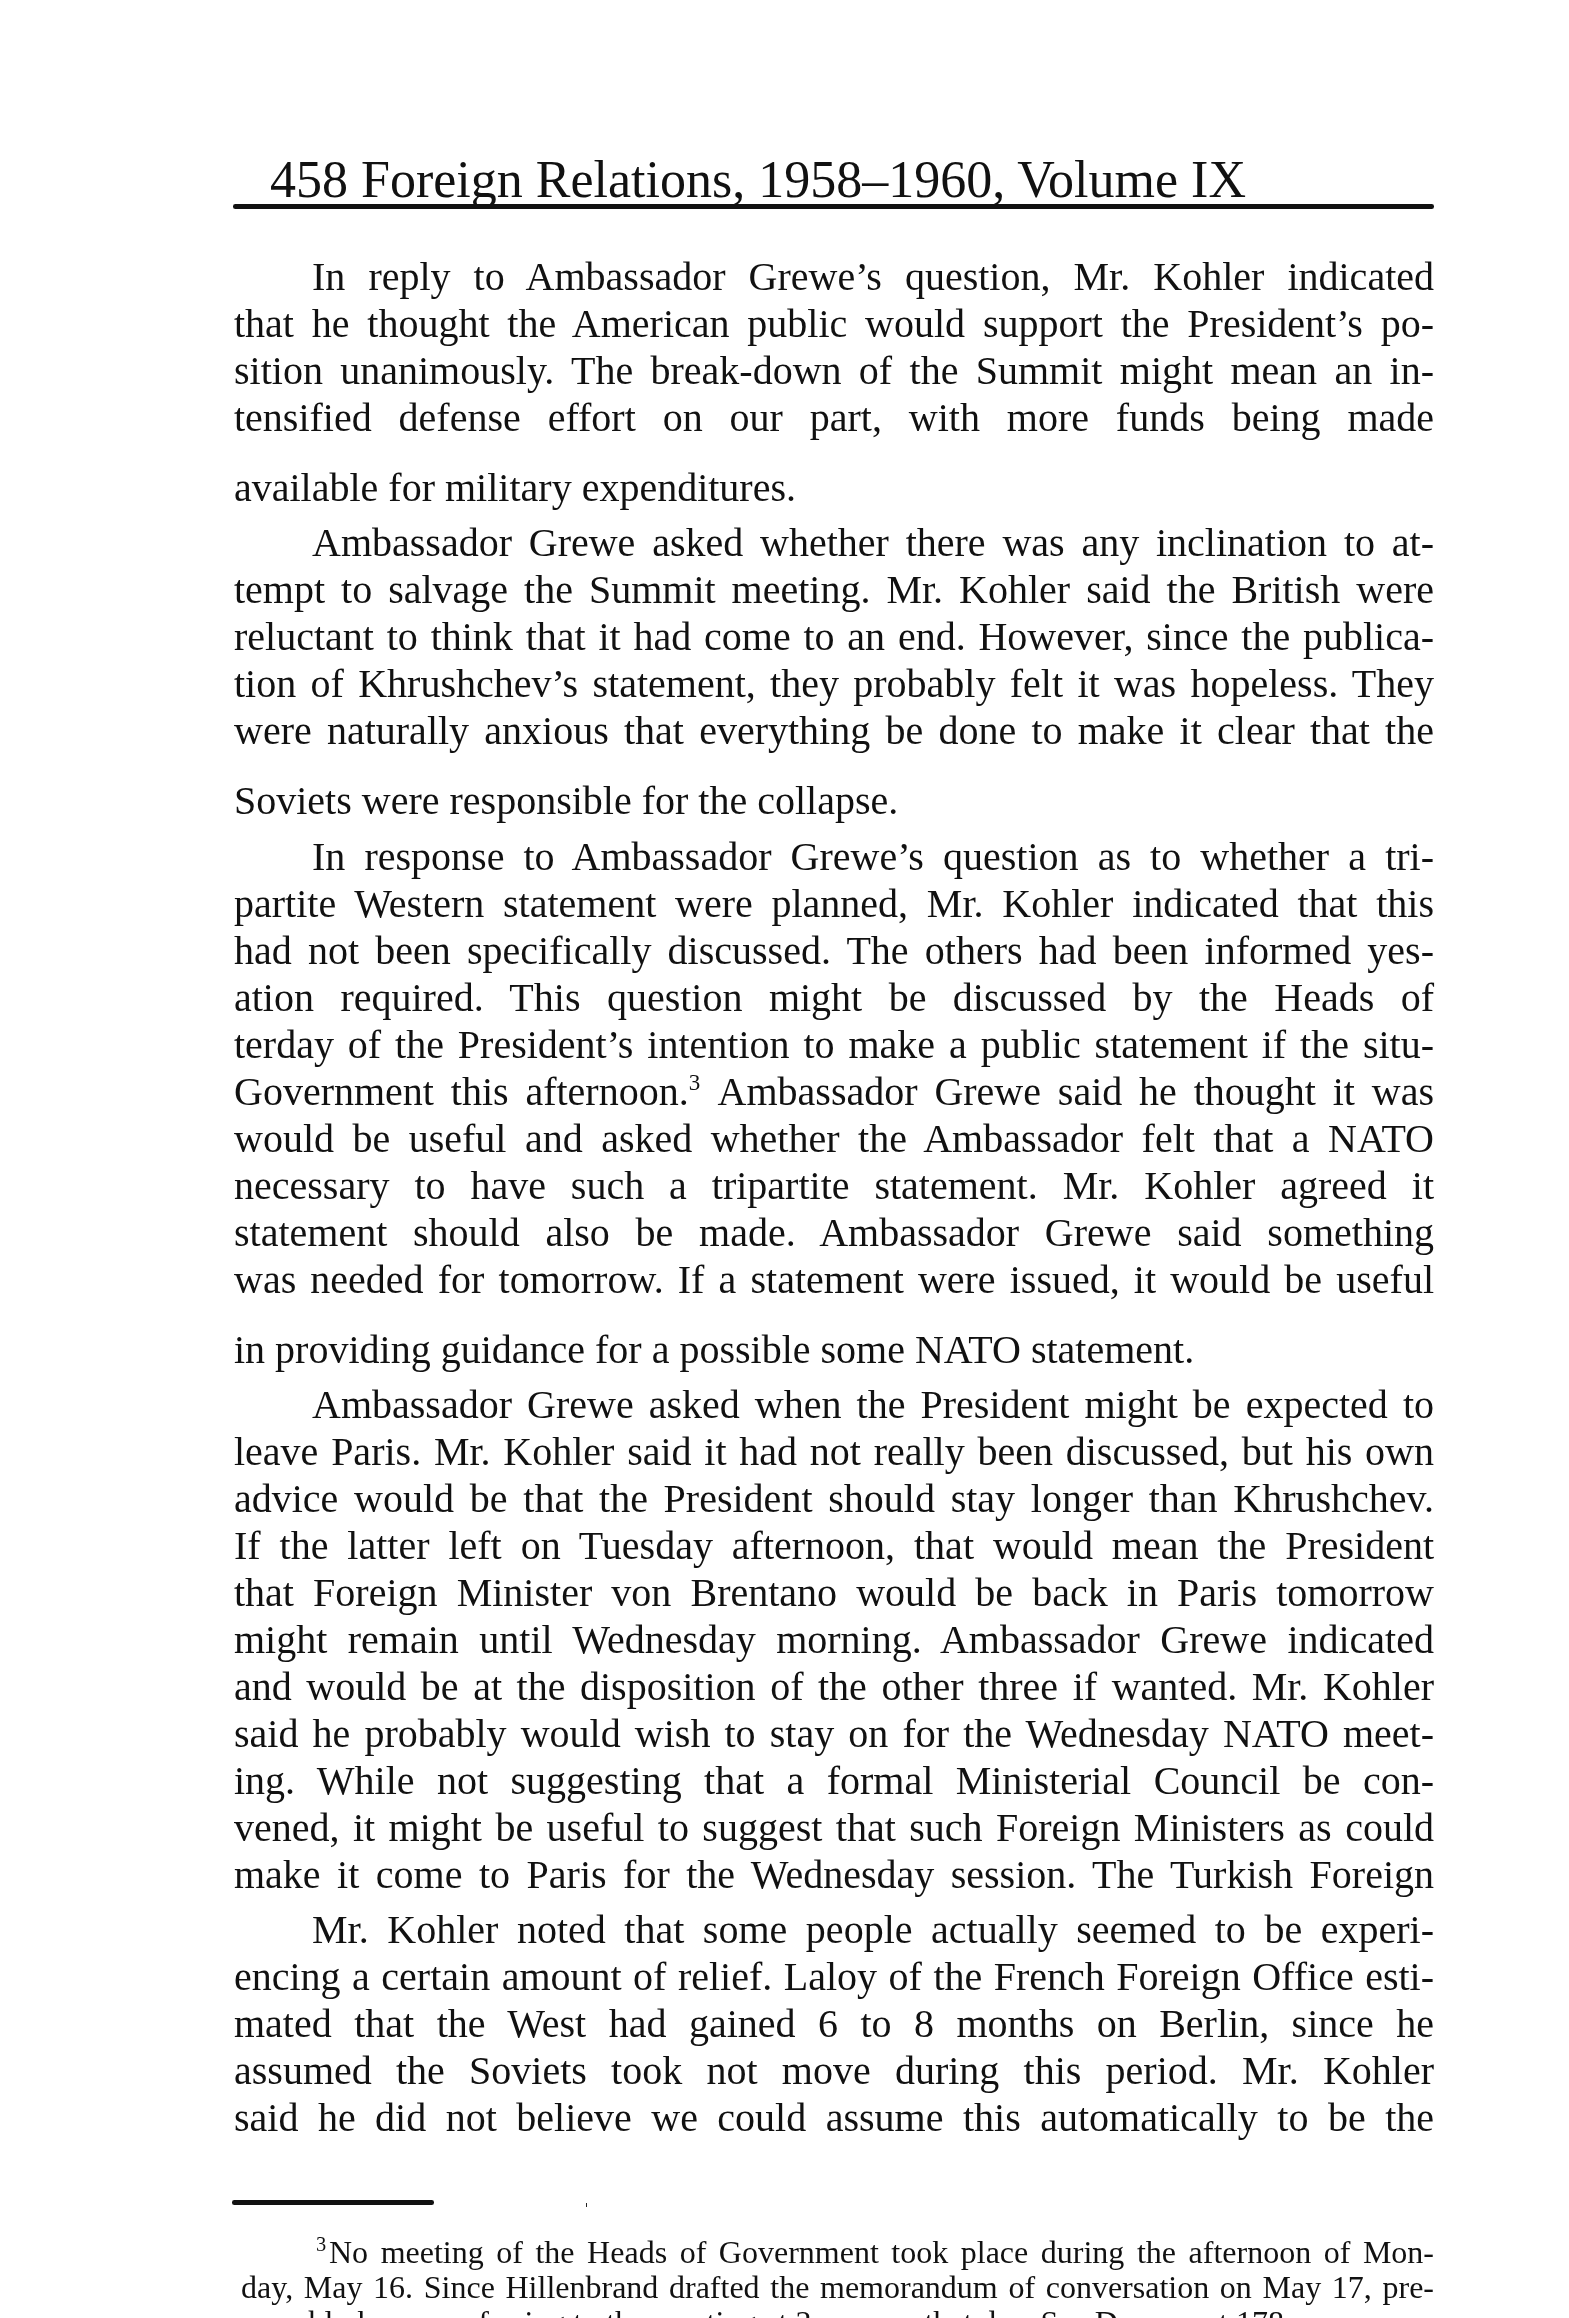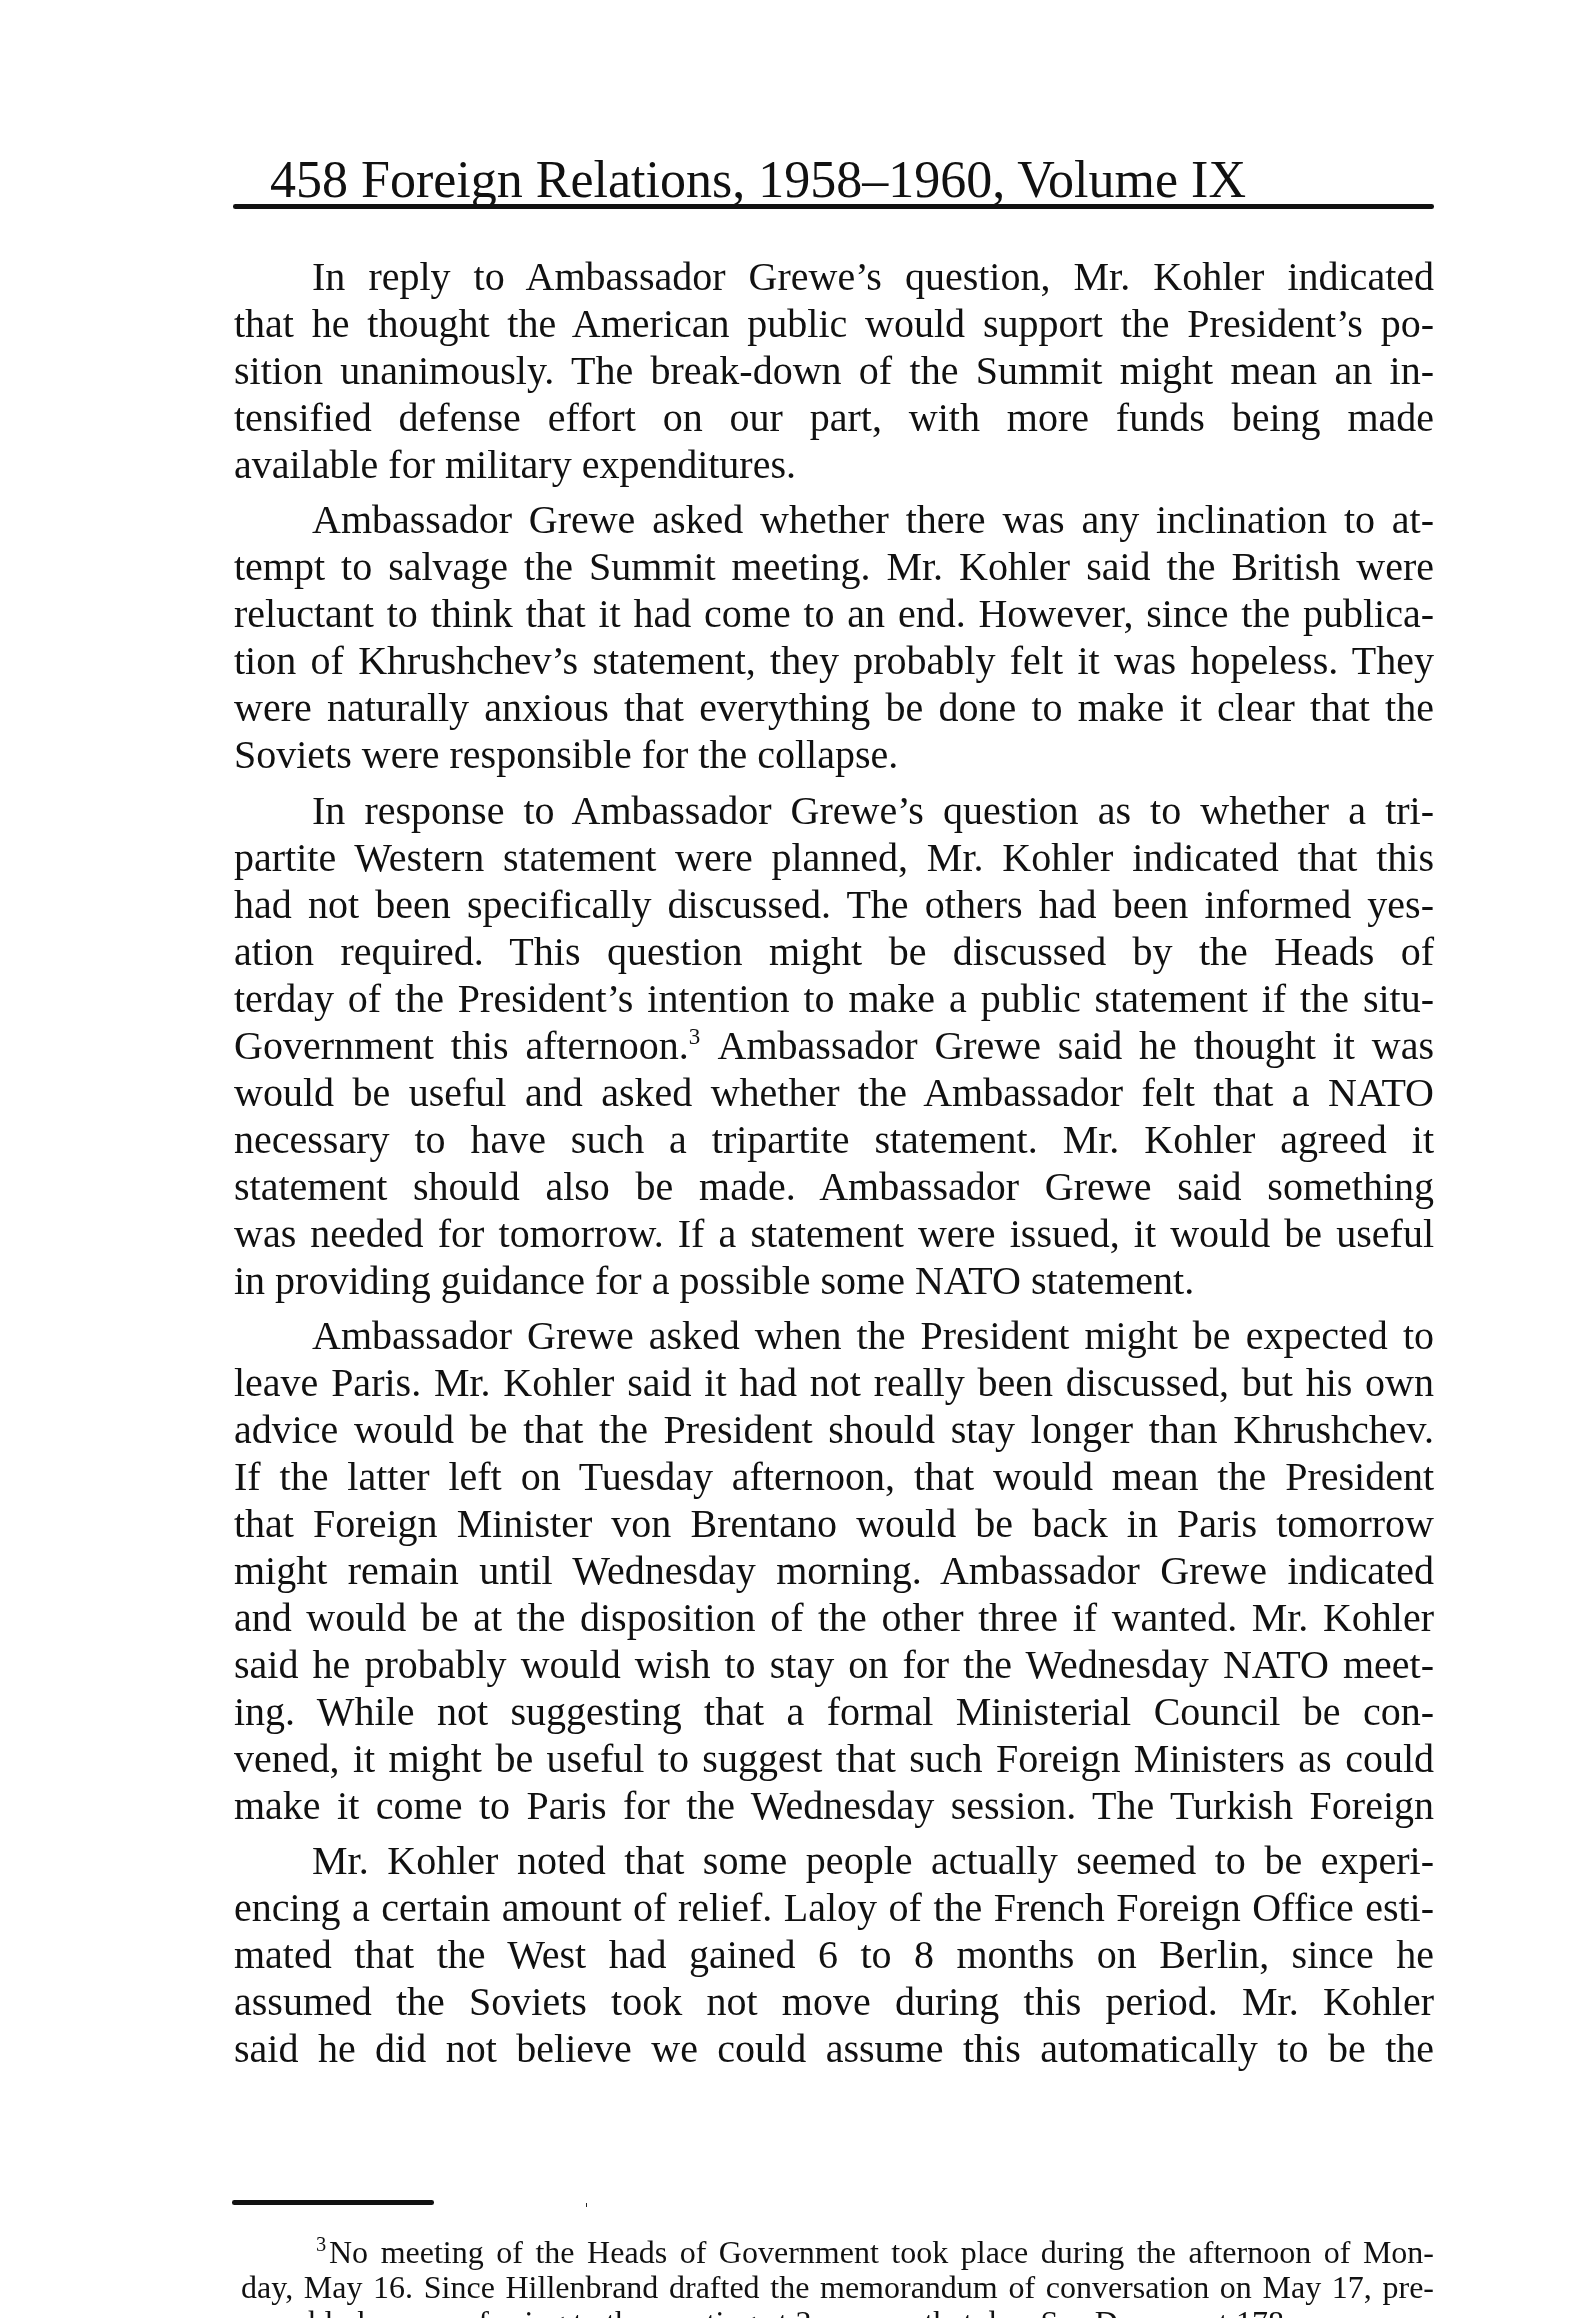--- a/index.html
+++ b/index.html
@@ -63,20 +63,21 @@
     text-align: justify;
     text-align-last: justify;
     overflow: visible;
   }
   .line.first {
     padding-left: 78px;
   }
   .line.last {
     text-align: center;
     text-align-last: left;
+    margin-top: 23px;
   }
   sup.fnref {
     font-size: 23px;
     vertical-align: 15px;
     line-height: 0;
     margin-right: 2.8px;
   }
   .footnote-rule {
     position: absolute;
     left: 232px;

